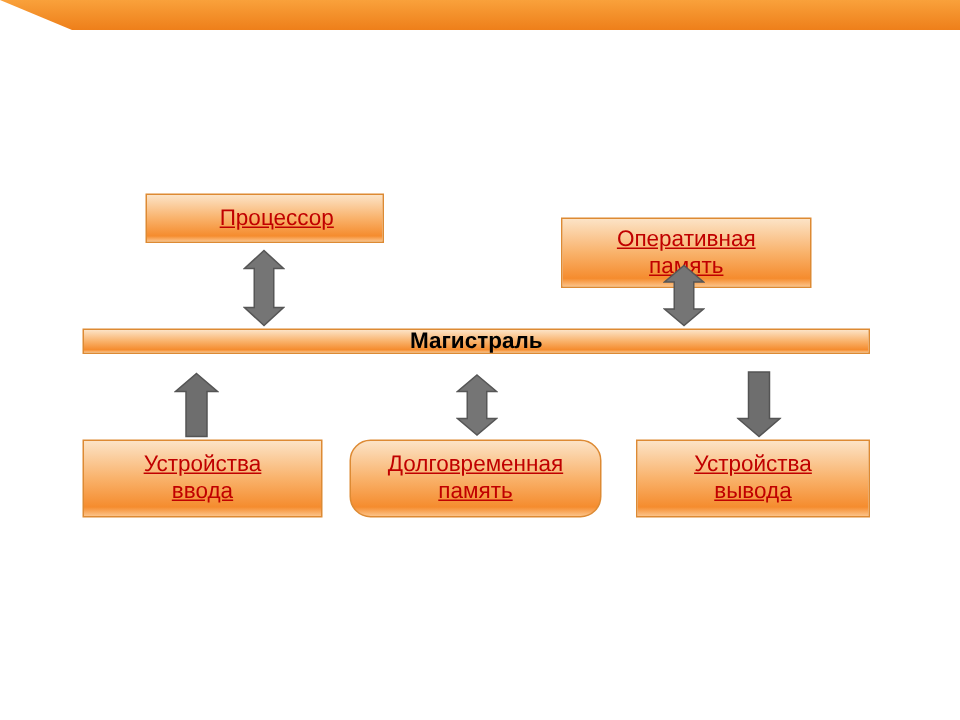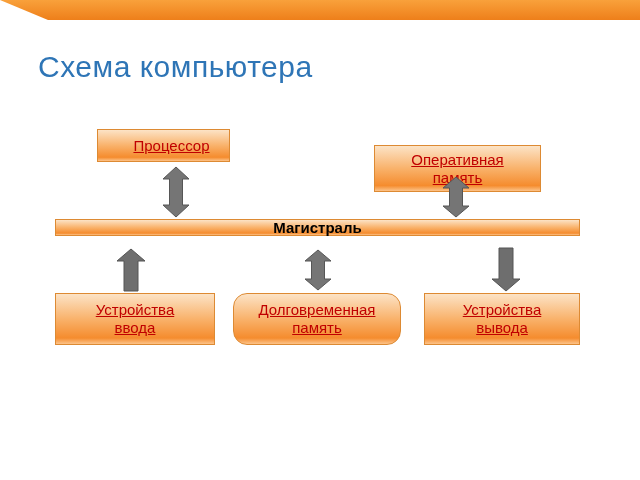--- a/index.html
+++ b/index.html
@@ -56,21 +56,21 @@
     font-size: 15px;
     line-height: 1.2;
     white-space: pre-line;
     cursor: pointer;
   }
   .bus-label {
     color: #000000;
     font-weight: bold;
     font-size: 15px;
   }
-  .box-processor { left: 97px;  top: 129px; width: 133px; height: 33px; padding-left: 16px; }
+  .box-processor { left: 97px;  top: 129px; width: 159px; height: 33px; padding-left: 16px; }
   .box-ram       { left: 374px; top: 133px; width: 167px; height: 47px; margin-top: 12px; }
   .bus           { left: 55px;  top: 219px; width: 525px; height: 17px; }
   .box-input     { left: 55px;  top: 293px; width: 160px; height: 52px; }
   .box-longterm  { left: 233px; top: 293px; width: 168px; height: 52px; border-radius: 14px; }
   .box-output    { left: 424px; top: 293px; width: 156px; height: 52px; }
   
   .arrow { position: absolute; line-height: 0; }
   .arrow svg { display: block; }
   .arrow-processor { left: 162px; top: 166px; }
   .arrow-ram       { left: 442px; top: 176px; }
@@ -80,21 +80,20 @@
 </style>
 </head>
 <body>
 
 <div class="slide">
 
   <div class="top-bar">
     <div class="top-bar-notch"></div>
   </div>
 
-  <h1 class="title">Схема компьютера</h1>
 
   <div class="box box-processor">
     <span class="box-label">Процессор</span>
   </div>
 
   <div class="box box-ram">
     <span class="box-label">Оперативная
 память</span>
   </div>
 

